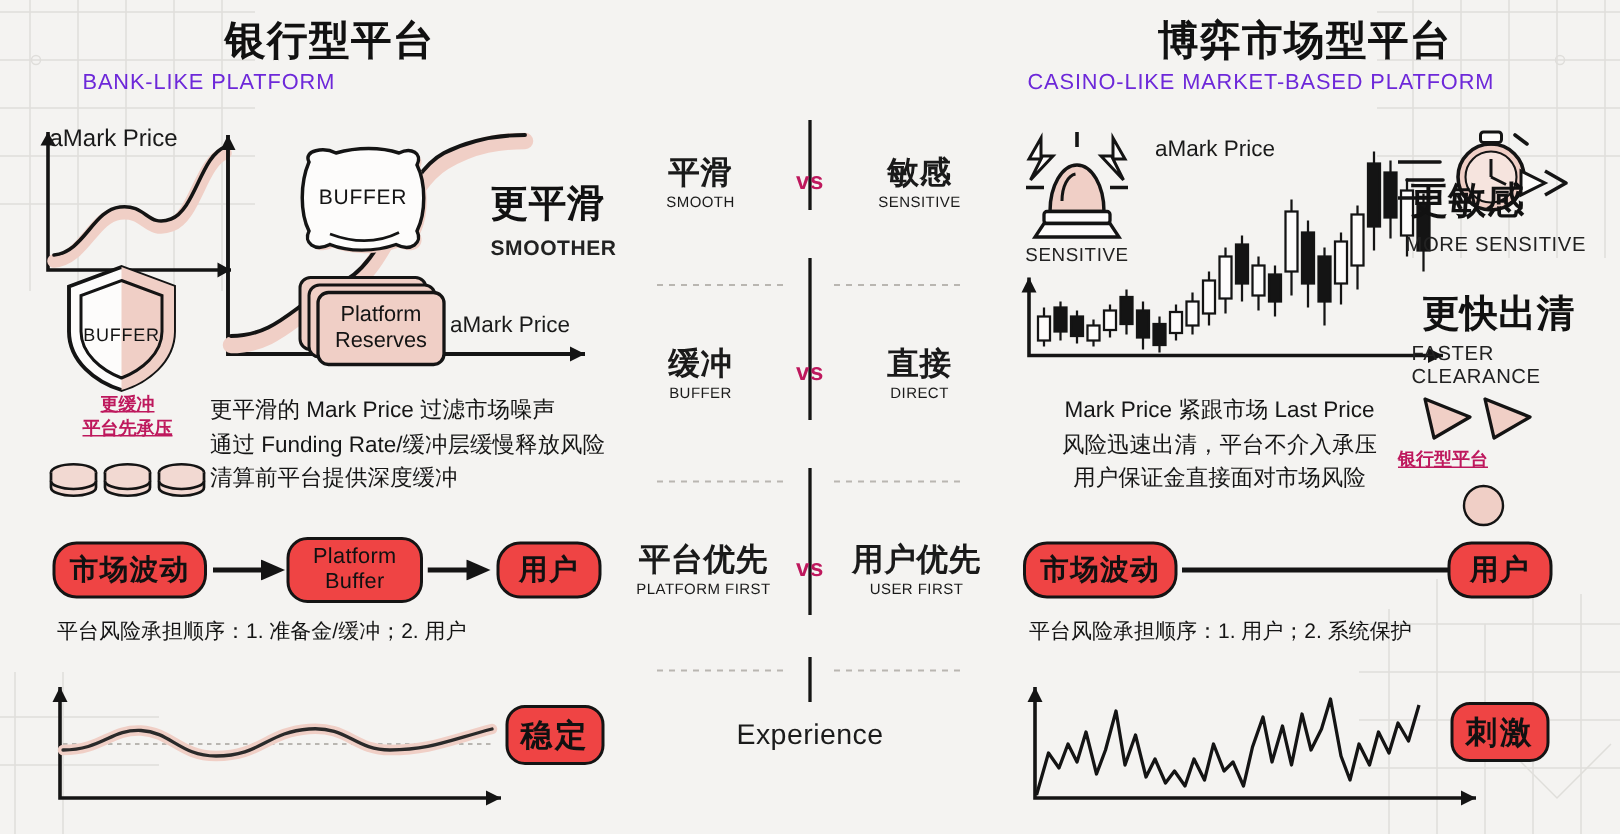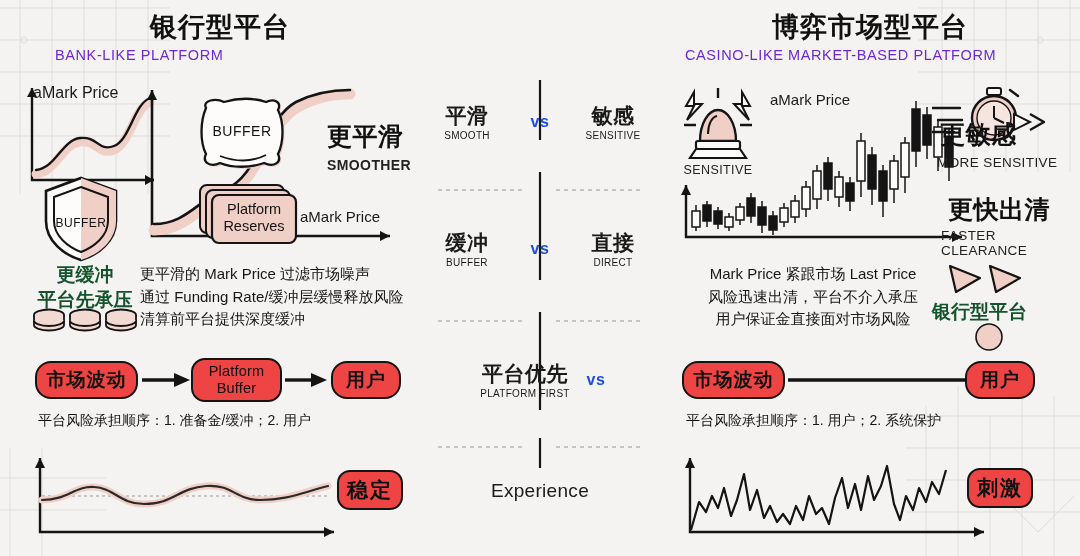--- a/index.html
+++ b/index.html
@@ -20,31 +20,31 @@
     line-height:1;color:#111;
   }
   .panel-sub{
     font-size:14.5px;font-weight:400;letter-spacing:.6px;
     color:#6d28d9;margin-top:6px;
   }
 
   
   .cn-big{font-size:23px;font-weight:700;line-height:1.05;color:#111;letter-spacing:.5px;}
   .en-sm{font-size:13px;font-weight:400;letter-spacing:.4px;color:#222;}
-  .cn-mid{font-size:19px;font-weight:700;line-height:1.32;color:#14532d;}
+  .cn-mid{font-size:12px;font-weight:700;line-height:1.32;color:#be185d;text-decoration:underline;}
   .body-cn{font-size:15px;font-weight:400;line-height:1.5;color:#161616;white-space:nowrap;}
   .icon-cap{font-size:12.5px;letter-spacing:.4px;color:#222;text-align:center;}
   .plain{font-size:15px;color:#1a1a1a;}
 
   
   .cmp-row{position:absolute;display:flex;align-items:flex-start;justify-content:center;width:260px;}
   .cmp-side{width:104px;text-align:center;}
   .cmp-cn{font-size:21px;font-weight:700;line-height:1.05;letter-spacing:.5px;}
   .cmp-en{font-size:10px;letter-spacing:.3px;margin-top:3px;}
-  .cmp-vs{font-size:16px;font-weight:700;color:#1d4ed8;width:42px;text-align:center;padding-top:8px;letter-spacing:.5px;}
+  .cmp-vs{font-size:16px;font-weight:700;color:#be185d;width:42px;text-align:center;padding-top:8px;letter-spacing:.5px;}
   .experience{font-size:19px;letter-spacing:.3px;color:#1b1b1b;text-align:center;width:260px;}
 
   
   .pill{
     background:#ef4444;border:2.2px solid #141414;border-radius:14px;
     display:flex;align-items:center;justify-content:center;text-align:center;
     font-weight:700;color:#111;box-sizing:border-box;
   }
   .pill.lg{font-size:19px;letter-spacing:1px;border-radius:16px;}
   .pill.small-en{font-weight:400;font-size:14.5px;line-height:1.18;letter-spacing:.2px;}
@@ -246,20 +246,24 @@
         <div class="cmp-en">DIRECT</div>
       </div>
     </div>
 
     <div class="cmp-row" style="left:-6px;top:363px;width:272px;">
       <div class="cmp-side" style="width:112px;">
         <div class="cmp-cn">平台优先</div>
         <div class="cmp-en">PLATFORM FIRST</div>
       </div>
       <div class="cmp-vs" style="width:30px;">vs</div>
+      <div class="cmp-side" style="width:112px;">
+        <div class="cmp-cn">用户优先</div>
+        <div class="cmp-en">USER FIRST</div>
+      </div>
     </div>
 
     <div class="abs experience" style="left:0;top:480px;">Experience</div>
   </div>
 
   <div class="abs" style="left:660px;top:0;width:420px;height:556px;">
 
     <div class="abs" style="left:25px;top:14px;width:370px;">
       <div class="panel-title">博弈市场型平台</div>
       <div class="panel-sub">CASINO-LIKE MARKET-BASED PLATFORM</div>

